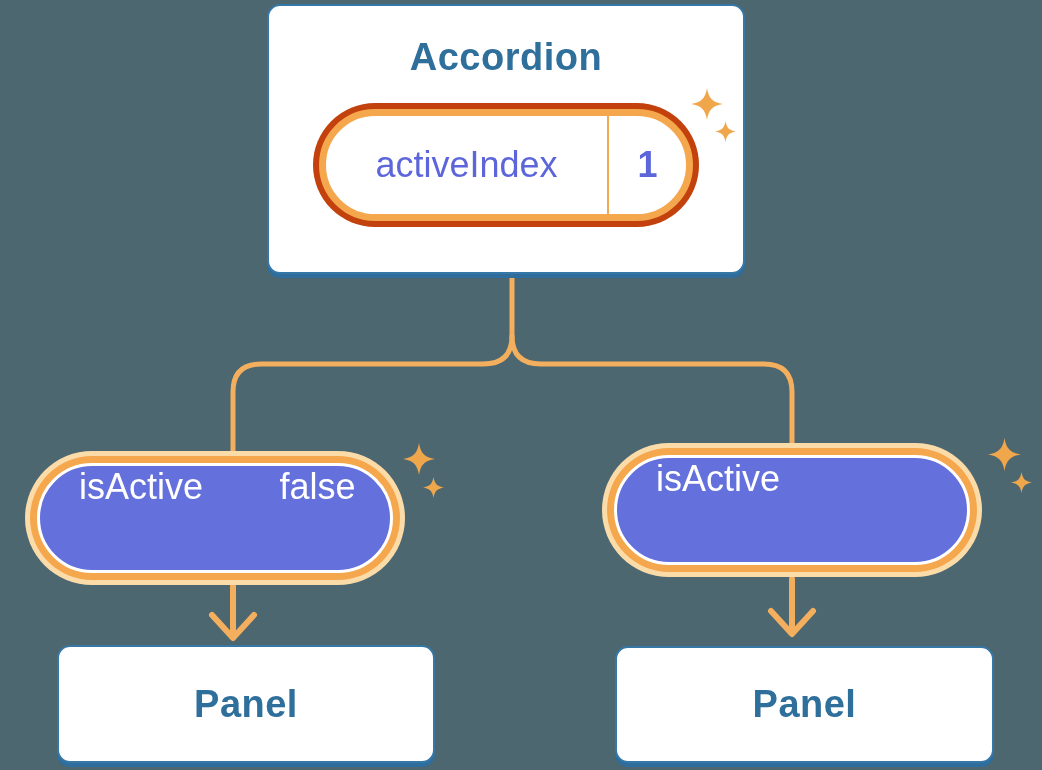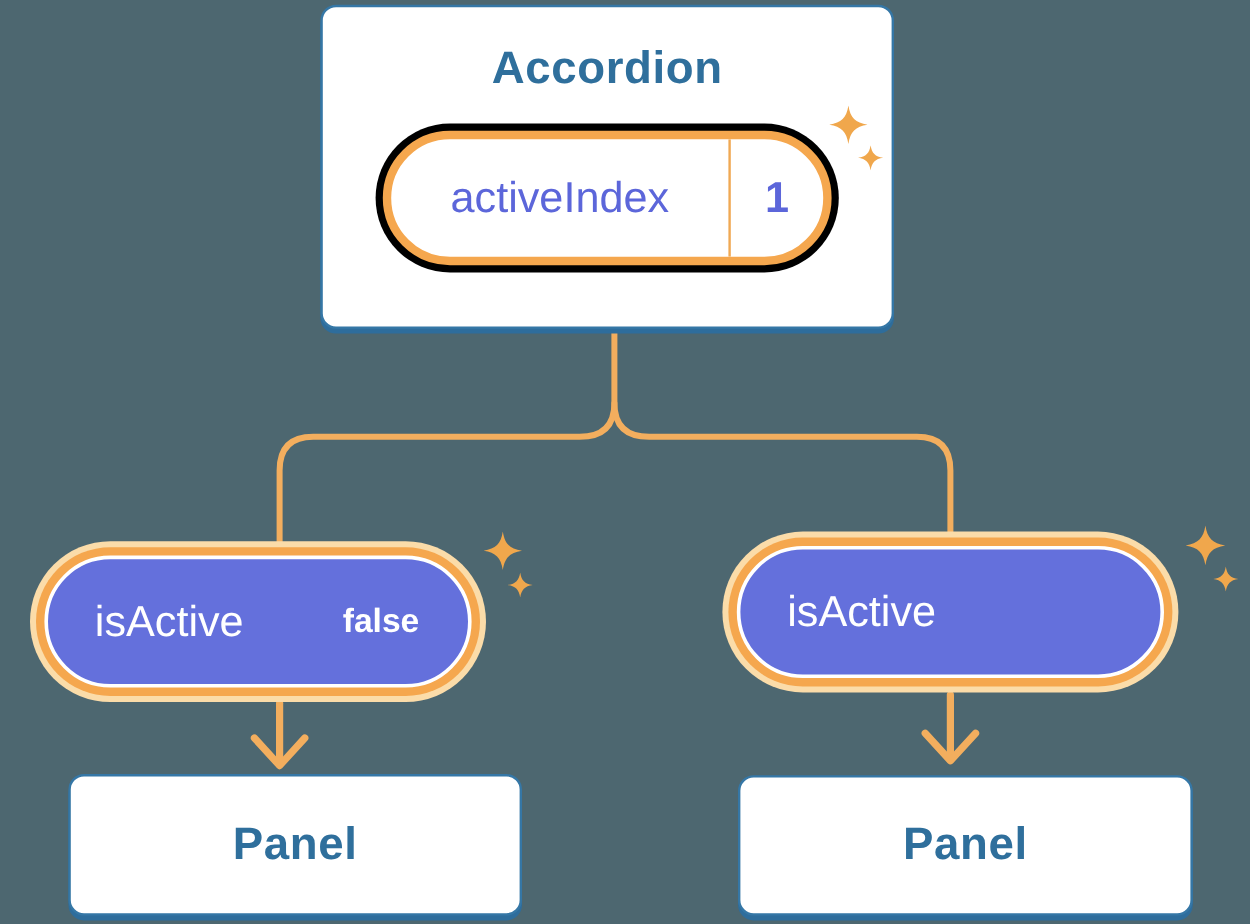--- a/index.html
+++ b/index.html
@@ -30,21 +30,21 @@
   }
   .card-accordion{left:267px;top:4px;width:478px;height:270px;}
   .card-accordion .card-title{margin-top:30px;}
   .card-panel{display:flex;align-items:center;justify-content:center;margin-left:14px;}
   .card-panel-left{left:43px;top:645px;width:378px;height:118px;}
   .card-panel-right{left:601px;top:646px;width:379px;height:117px;}
 
   
   .state-glow{
     position:absolute;left:50%;top:97px;transform:translateX(-50%);
-    background:#000000;border-radius:999px;padding:6px;
+    background:#c2410c;border-radius:999px;padding:6px;
   }
   .state-pill{
     box-sizing:border-box;
     width:374px;height:112px;
     background:#FFFFFF;
     border:7px solid #F5A74E;
     border-radius:999px;
     display:flex;align-items:stretch;
     overflow:hidden;
   }
@@ -65,32 +65,32 @@
   }
   .prop-glow-left{left:25px;top:451px;}
   .prop-glow-right{left:602px;top:443px;}
   .prop-ring{background:#F5A74E;border-radius:999px;padding:7px;}
   .prop-body{
     box-sizing:border-box;
     width:356px;height:110px;
     background:#6470DC;
     border:3px solid #FFFFFF;
     border-radius:999px;
-    display:flex;align-items:center;
+    display:flex;align-items:flex-start;
     overflow:hidden;
     color:#FFFFFF;
   }
   .prop-label{
     width:202px;display:flex;align-items:center;justify-content:center;
     font-size:36px;
   }
   .prop-divider{width:3px;background:#FFFFFF;}
   .prop-value{
     flex:1;display:flex;align-items:center;justify-content:center;
-    font-size:28px;font-weight:700;
+    font-size:36px;font-weight:400;
   }
 
   
   .sparkle{position:absolute;fill:#F0A74C;}
 </style>
 </head>
 <body>
 
 <div id="canvas">
 

